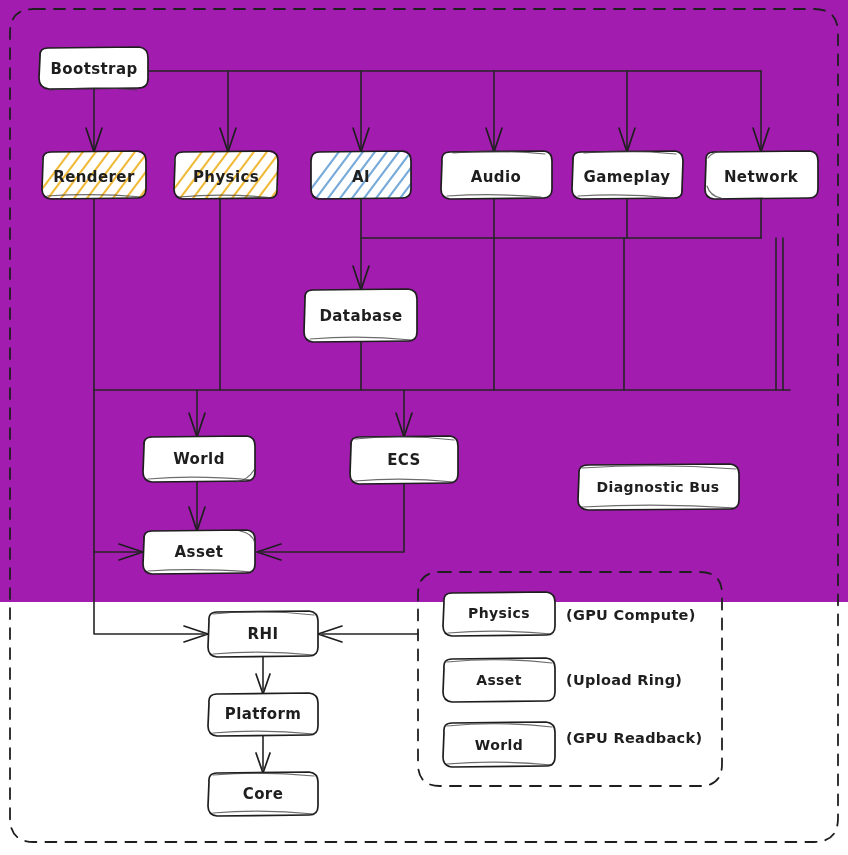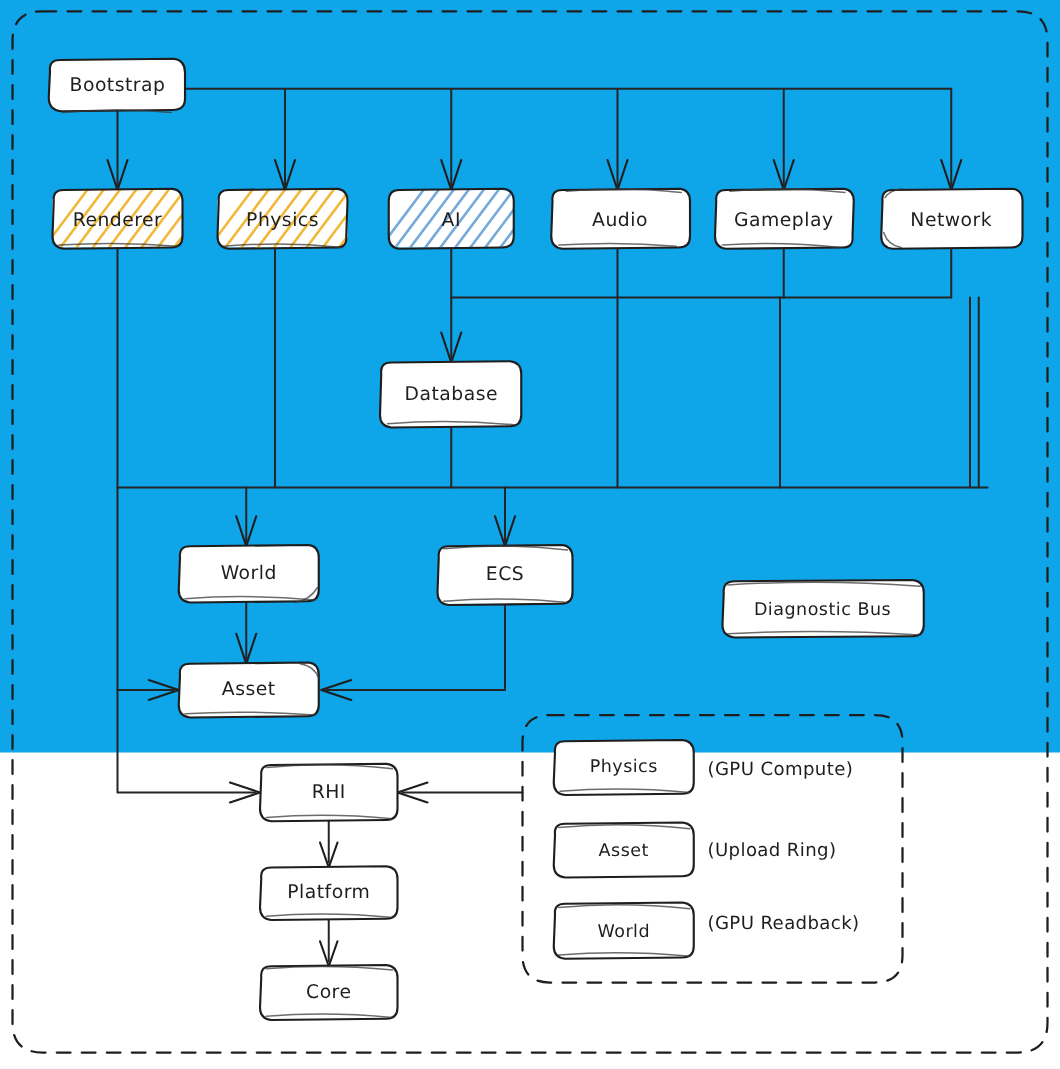--- a/index.html
+++ b/index.html
@@ -11,21 +11,22 @@
   body {
     width: 848px;
     height: 855px;
     overflow: hidden;
     font-family: "DejaVu Sans", sans-serif;
   }
   #diagram-root {
     position: relative;
     width: 848px;
     height: 602px;
-    background: #0ea5e9;
+    background: #a21caf;
+    font-weight: bold;
   }
   svg#diagram-svg {
     display: block;
     width: 848px;
     height: 855px;
   }
   .node-label {
     font-family: "DejaVu Sans", sans-serif;
     font-size: 15px;
     fill: #1e1e1e;

